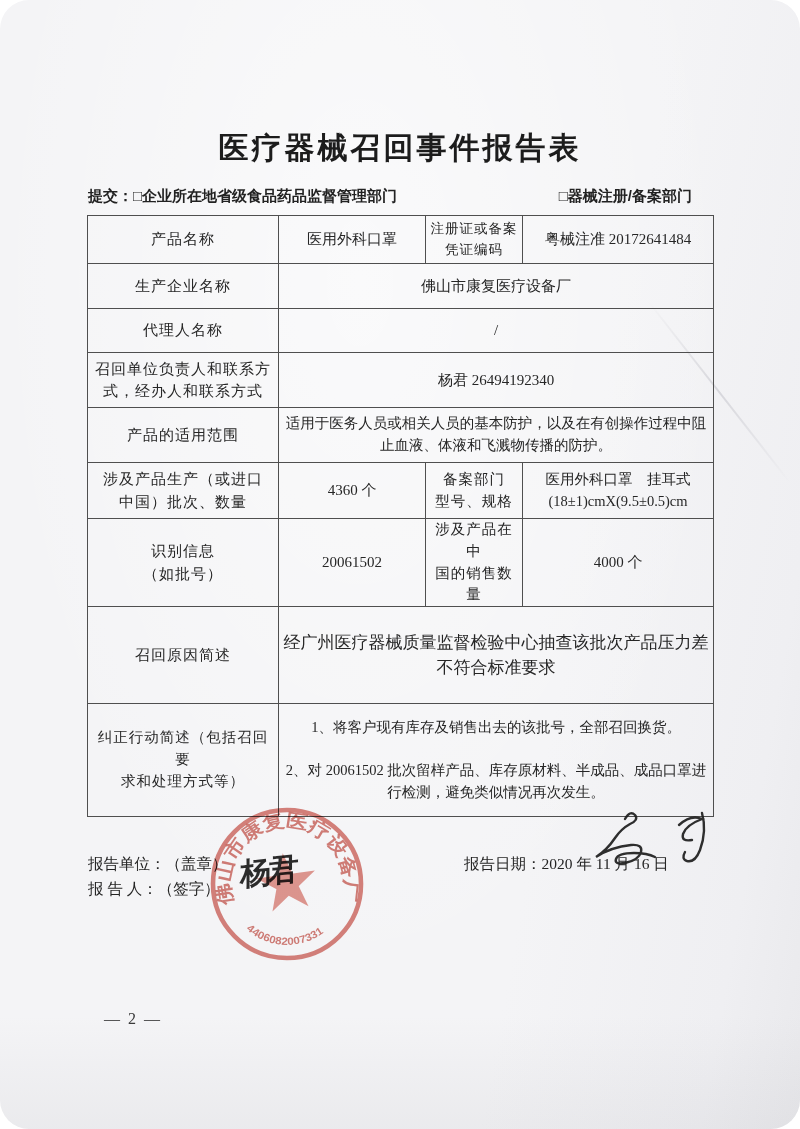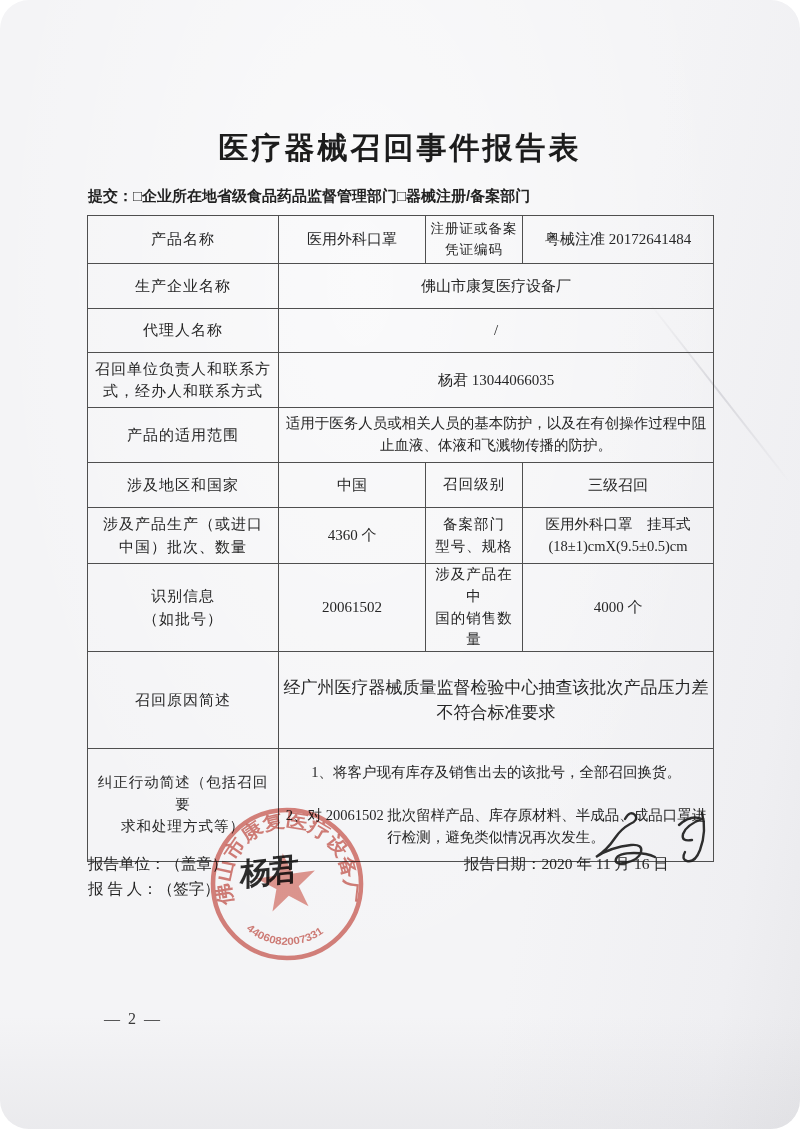--- a/index.html
+++ b/index.html
@@ -18,21 +18,21 @@
     background:linear-gradient(90deg, rgba(165,165,175,0), rgba(165,165,175,.35), rgba(165,165,175,0));
     transform:rotate(52deg);transform-origin:left center;
   }
   .doc-title{
     position:absolute;top:128px;left:0;width:100%;text-align:center;
     font-family:"Liberation Sans",sans-serif;font-weight:bold;
     font-size:30px;letter-spacing:3px;color:#1c1c1c;
   }
   .submit-line{
     position:absolute;top:187px;left:88px;right:108px;
-    display:flex;
+    display:flex;justify-content:space-between;
     font-family:"Liberation Sans",sans-serif;font-weight:bold;
     font-size:15px;color:#222;
   }
   table.recall{
     position:absolute;left:87px;top:215px;width:626px;
     border-collapse:collapse;table-layout:fixed;
     font-size:15px;color:#262626;
   }
   table.recall td{
     border:1px solid #4f4f4f;text-align:center;vertical-align:middle;
@@ -94,31 +94,25 @@
       <td class="lbl">生产企业名称</td>
       <td colspan="3">佛山市康复医疗设备厂</td>
     </tr>
     <tr style="height:44px">
       <td class="lbl">代理人名称</td>
       <td colspan="3">/</td>
     </tr>
     <tr style="height:55px">
       <td class="lbl pre">召回单位负责人和联系方
 式，经办人和联系方式</td>
-      <td colspan="3">杨君 13044066035</td>
+      <td colspan="3">杨君 26494192340</td>
     </tr>
     <tr style="height:55px">
       <td class="lbl">产品的适用范围</td>
       <td colspan="3" class="left scope">适用于医务人员或相关人员的基本防护，以及在有创操作过程中阻止血液、体液和飞溅物传播的防护。</td>
-    </tr>
-    <tr style="height:45px">
-      <td class="lbl">涉及地区和国家</td>
-      <td>中国</td>
-      <td class="lbl med">召回级别</td>
-      <td>三级召回</td>
     </tr>
     <tr style="height:56px">
       <td class="lbl pre">涉及产品生产（或进口
 中国）批次、数量</td>
       <td>4360 个</td>
       <td class="lbl med pre">备案部门
 型号、规格</td>
       <td class="med pre">医用外科口罩　挂耳式
 (18±1)cmX(9.5±0.5)cm</td>
     </tr>

